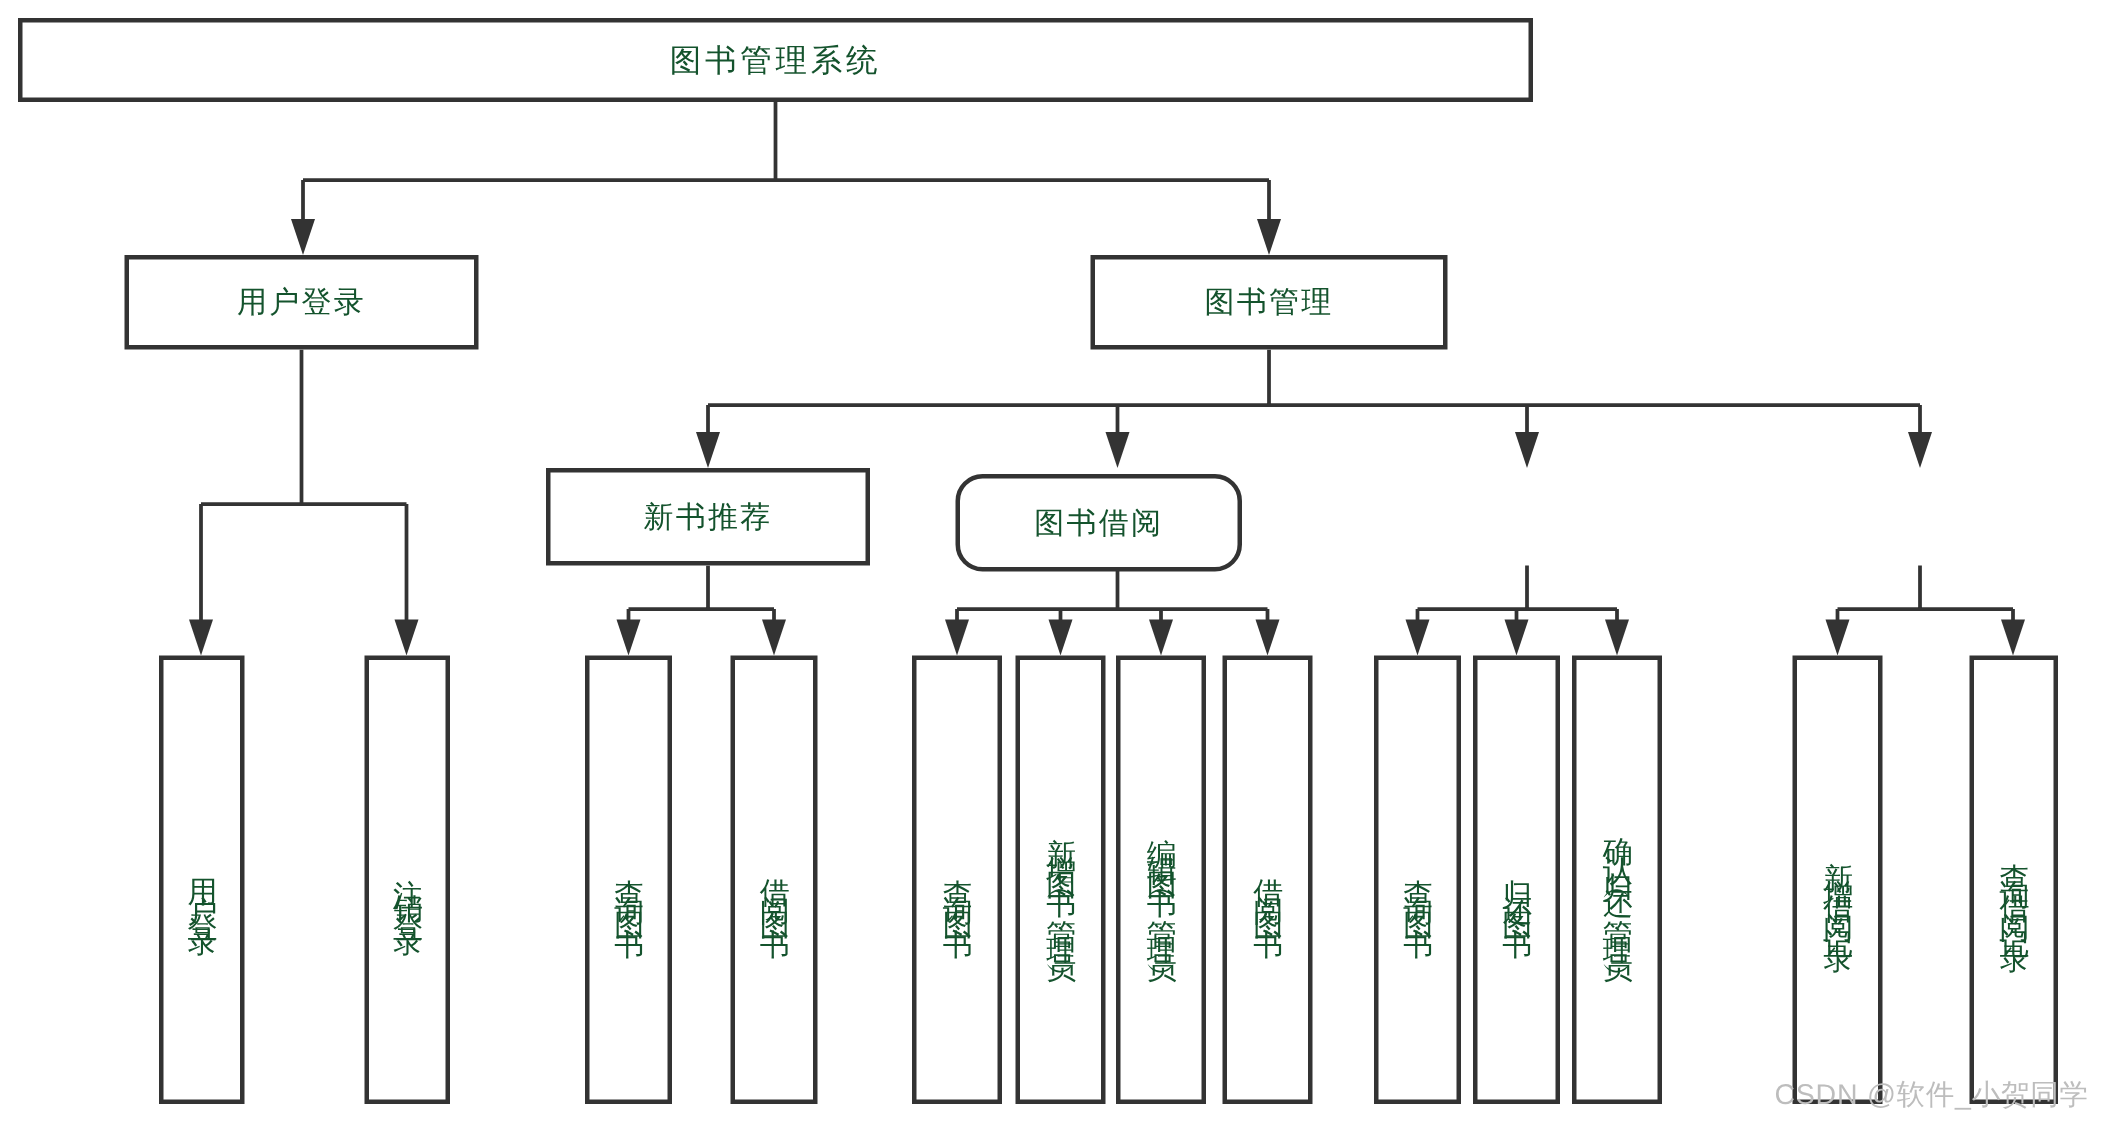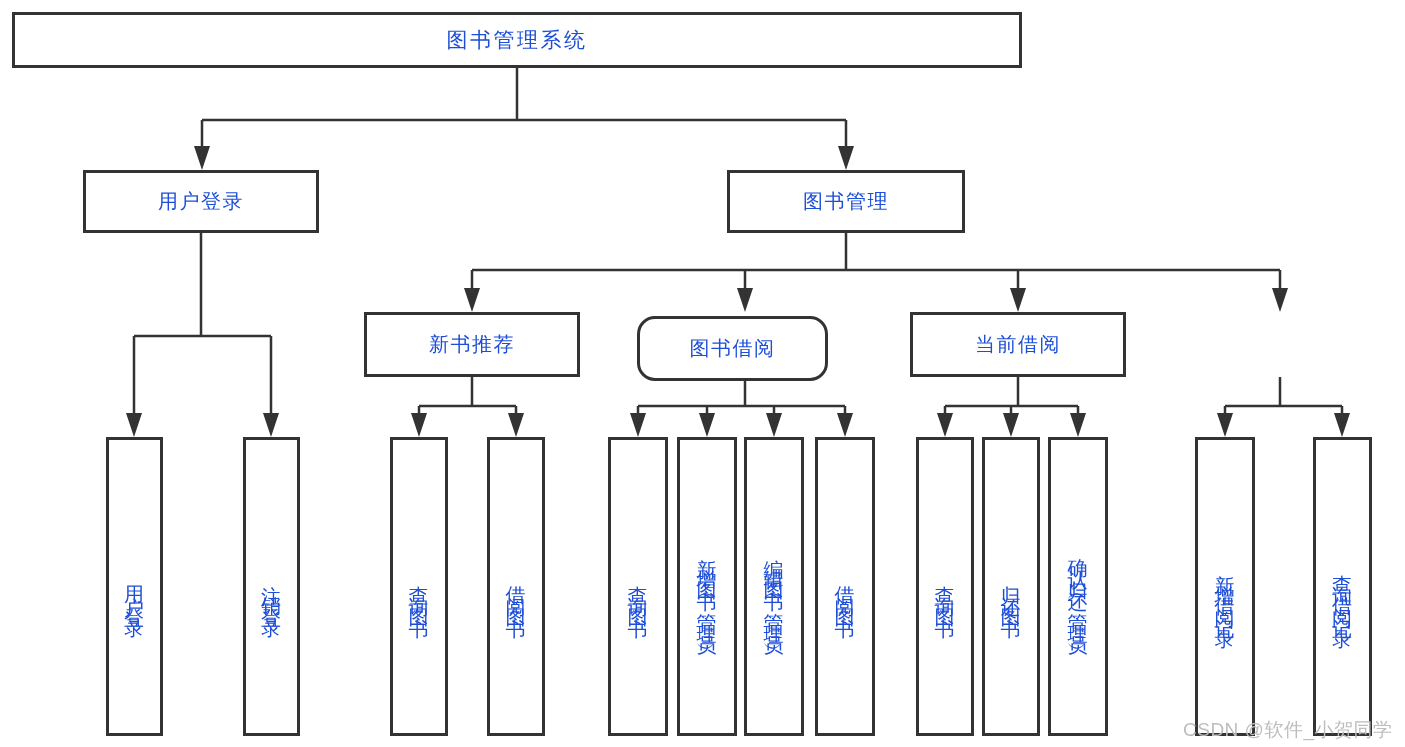--- a/index.html
+++ b/index.html
@@ -12,21 +12,21 @@
   }
   .connectors { position:absolute; left:0; top:0; }
   .box {
     position:absolute;
     box-sizing:border-box;
     border:3px solid #333333;
     background:#ffffff;
     display:flex;
     align-items:center;
     justify-content:center;
-    color:#1d4ed8;
+    color:#14532d;
     font-size:20px;
     letter-spacing:1.5px;
     text-align:center;
     z-index:2;
   }
   .box--title { font-size:21px; letter-spacing:2.5px; }
   .box--v {
     writing-mode:vertical-lr;
     text-orientation:mixed;
     letter-spacing:11px;
@@ -106,21 +106,20 @@
     </g>
   </svg>
 
   <div class="box box--title" style="left:12px;top:12px;width:1010px;height:56px;">图书管理系统</div>
 
   <div class="box" style="left:83px;top:170px;width:236px;height:63px;">用户登录</div>
   <div class="box" style="left:364px;top:312px;width:216px;height:65px;">新书推荐</div>
 
   <div class="box" style="left:727px;top:170px;width:238px;height:63px;">图书管理</div>
   <div class="box" style="left:637px;top:316px;width:191px;height:65px;border-radius:18px;">图书借阅</div>
-  <div class="box" style="left:910px;top:312px;width:216px;height:65px;">当前借阅</div>
 
   <div class="box box--v" style="left:106px;top:437px;width:57px;height:299px;">用户登录</div>
   <div class="box box--v" style="left:243px;top:437px;width:57px;height:299px;">注销登录</div>
 
   <div class="box box--v" style="left:390px;top:437px;width:58px;height:299px;">查询图书</div>
   <div class="box box--v" style="left:487px;top:437px;width:58px;height:299px;">借阅图书</div>
 
   <div class="box box--v" style="left:608px;top:437px;width:60px;height:299px;">查询图书</div>
   <div class="box box--v" style="left:677px;top:437px;width:60px;height:299px;">新增图书（管理员）</div>
   <div class="box box--v" style="left:744px;top:437px;width:60px;height:299px;">编辑图书（管理员）</div>

